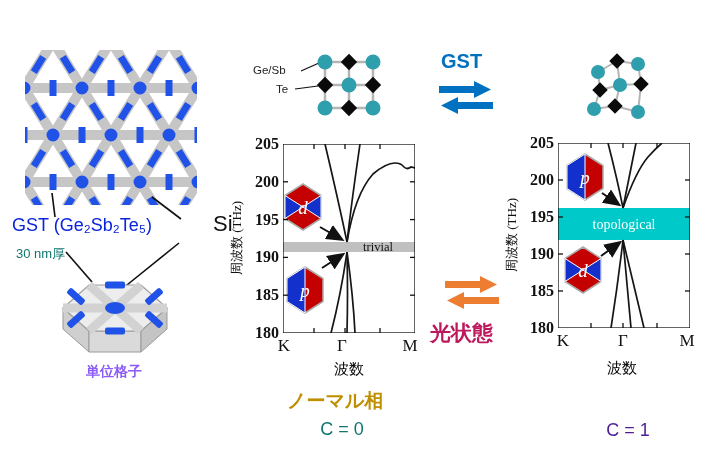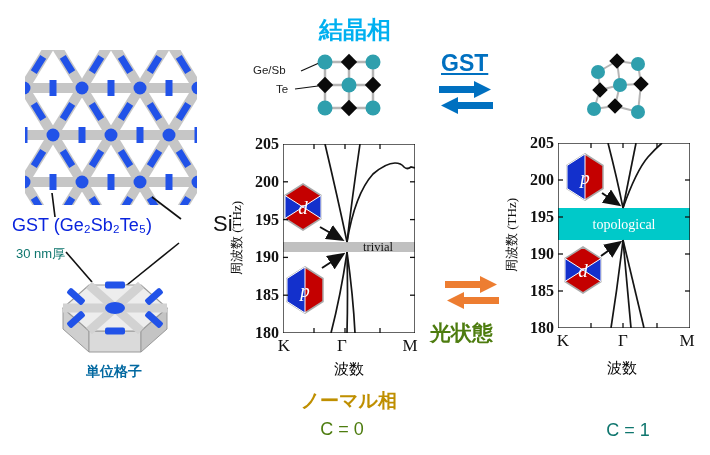--- a/index.html
+++ b/index.html
@@ -1,30 +1,30 @@
 <!DOCTYPE html>
 <html><head>
 <meta charset="utf-8">
 <style>
   html,body{margin:0;padding:0;background:#fff;}
   #canvas{position:relative;width:710px;height:455px;background:#fff;overflow:hidden;
           font-family:"Liberation Sans",sans-serif;}
   .abs{position:absolute;}
   .title-crystal{font-size:24px;font-weight:bold;color:#00b0f0;}
   .title-amorph{font-size:21px;font-weight:bold;color:#00b050;}
-  .gst-toggle{font-size:23px;font-weight:bold;color:#0070c0;text-decoration:underline;}
-  .light-toggle{font-size:21px;font-weight:bold;color:#4d7c0f;}
+  .gst-toggle{font-size:20px;font-weight:bold;color:#0070c0;}
+  .light-toggle{font-size:21px;font-weight:bold;color:#be185d;}
   .phase-gold{font-size:19px;font-weight:bold;color:#bf8f00;}
-  .chern-gold{font-size:18px;color:#4d7c0f;}
+  .chern-gold{font-size:18px;color:#0f766e;}
   .phase-red{font-size:20px;font-weight:bold;color:#ff0000;}
-  .chern-red{font-size:18px;color:#0f766e;}
+  .chern-red{font-size:18px;color:#4c1d95;}
   .gst-label{font-size:18px;font-weight:normal;color:#0a24dd;}
   .si-label{font-size:22px;color:#111;margin-left:36px;}
   .thick-label{font-size:13px;color:#0f766e;}
-  .unitcell-label{font-size:14px;font-weight:bold;color:#0369a1;}
+  .unitcell-label{font-size:14px;font-weight:bold;color:#8b5cf6;}
   .atom-label{font-size:11.5px;color:#222;}
   .ytick{position:absolute;width:32px;text-align:right;font-size:16px;color:#111;
          font-family:"Liberation Serif",serif;line-height:18px;height:18px;font-weight:bold;}
   .xtick{position:absolute;width:30px;text-align:center;font-size:17px;color:#111;
          font-family:"Liberation Serif",serif;}
   .ylab{position:absolute;width:150px;height:16px;text-align:center;font-size:13px;color:#111;
         font-family:"Liberation Serif",serif;transform:rotate(-90deg);}
   .xlab{position:absolute;width:60px;text-align:center;font-size:15px;color:#000000;}
   .plotbox{position:absolute;}
 </style>
@@ -117,21 +117,20 @@
           <rect x="-10" y="-3.5" width="20" height="7" rx="2"></rect>
         </g>
       <g transform="translate(19,24.5) rotate(41.5)">
           <rect x="-10" y="-3.5" width="20" height="7" rx="2"></rect>
         </g>
       <ellipse cx="58" cy="36" rx="10" ry="6"></ellipse>
     </g>
   </svg>
   <div class="abs unitcell-label" style="left:86px;top:363px;">単位格子</div>
 
-  <div class="abs title-crystal" style="left:300px;top:14px;width:110px;text-align:center;">結晶相</div>
 
   <svg class="abs" style="left:262px;top:48px;" width="132" height="78">
     <g stroke="#b5b5b5" stroke-width="2.5">
       <line x1="63" y1="14" x2="111" y2="14"></line>
         <line x1="63" y1="37" x2="111" y2="37"></line>
       <line x1="63" y1="60" x2="111" y2="60"></line>
         <line x1="63" y1="14" x2="63" y2="60"></line>
       <line x1="87" y1="14" x2="87" y2="60"></line>
         <line x1="111" y1="14" x2="111" y2="60"></line>
     </g>
@@ -344,18 +343,18 @@
           <line x1="65" y1="0" x2="65" y2="5"></line>
         <line x1="99" y1="0" x2="99" y2="5"></line>
       </g>
     </svg>
     <div class="xtick" style="left:50px;top:202px;">K</div>
     <div class="xtick" style="left:110px;top:202px;">Γ</div>
     <div class="xtick" style="left:174px;top:202px;">M</div>
     <div class="xlab" style="left:94px;top:230px;">波数</div>
   </div>
 
-  <div class="abs phase-gold" style="left:287px;top:388px;width:110px;text-align:right;">ノーマル相</div>
+  <div class="abs phase-gold" style="left:287px;top:388px;width:110px;text-align:left;">ノーマル相</div>
   <div class="abs chern-gold" style="left:287px;top:419px;width:110px;text-align:center;">C = 0</div>
 
   <div class="abs chern-red" style="left:550px;top:420px;width:156px;text-align:center;">C = 1</div>
 
 </div>
 
 </body></html>

